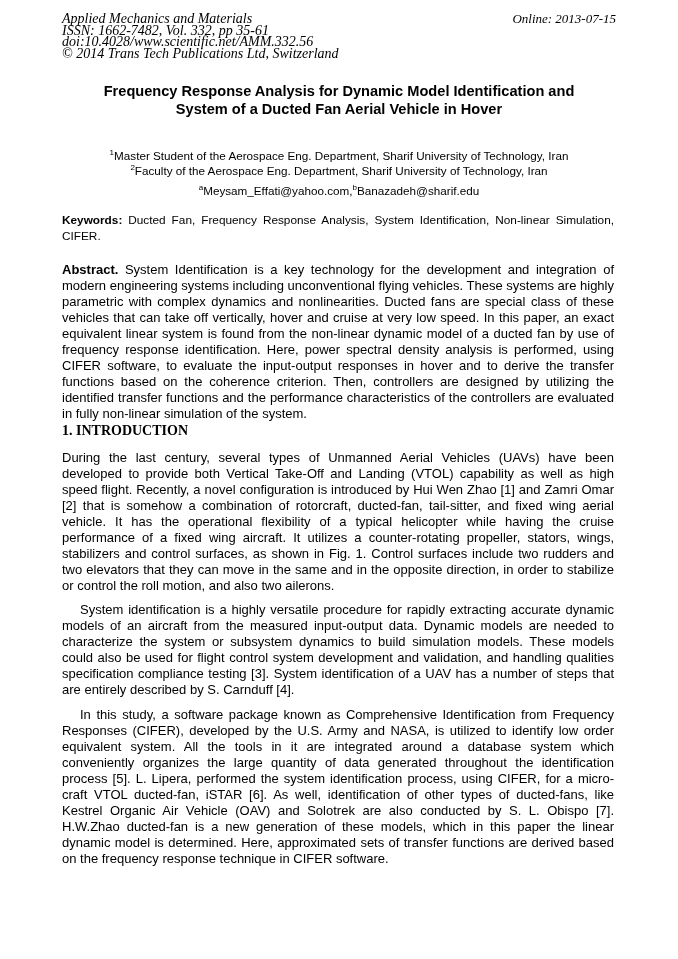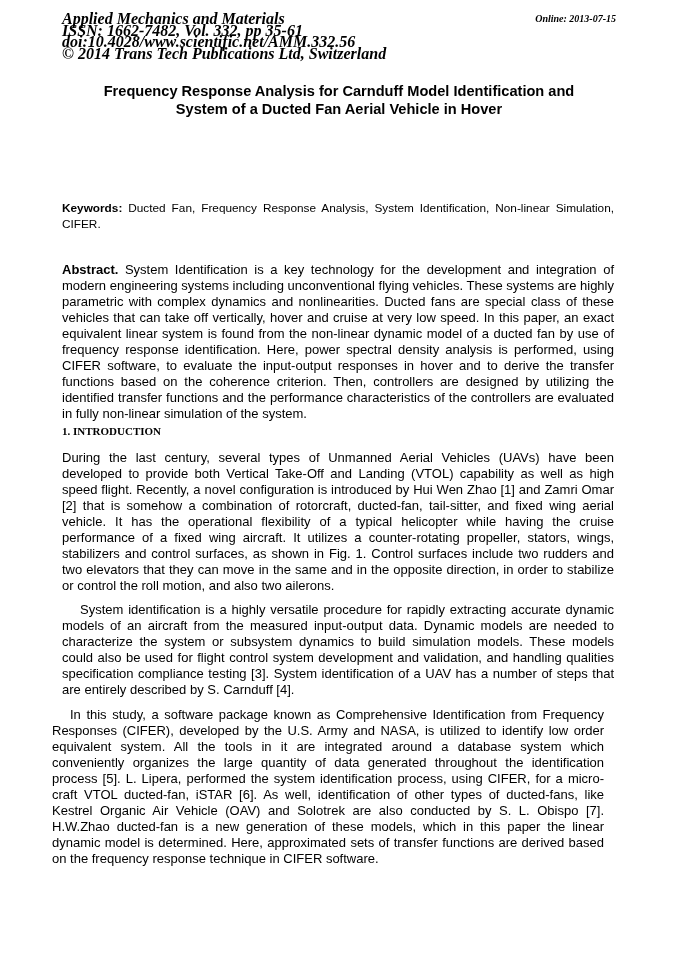--- a/index.html
+++ b/index.html
@@ -1,55 +1,62 @@
 <!DOCTYPE html>
 <html><head>
 <meta charset="utf-8">
 <style>
   html, body { margin: 0; padding: 0; background: #ffffff; }
   body { width: 678px; height: 959px; position: relative; overflow: hidden; color: #000; }
   .page { position: absolute; left: 0; top: 0; width: 678px; height: 959px; }
-  .meta { position: absolute; left: 62px; top: 13px; font-family: "Liberation Serif", serif; font-style: italic; font-size: 16px; line-height: 11.6px; font-weight: bold; }
-  .online { position: absolute; right: 62px; top: 13px; font-family: "Liberation Serif", serif; font-style: italic; font-size: 10px; line-height: 11.6px; font-weight: bold; }
+  .meta { position: absolute; left: 62px; top: 13px; font-family: "Liberation Serif", serif; font-style: italic; font-size: 14px; line-height: 11.6px; }
+  .online { position: absolute; right: 62px; top: 13px; font-family: "Liberation Serif", serif; font-style: italic; font-size: 13px; line-height: 11.6px; }
   .title { position: absolute; left: 62px; width: 554px; top: 82px; text-align: center; font-family: "Liberation Sans", sans-serif; font-weight: bold; font-size: 14.6px; line-height: 18px; }
   .authors { position: absolute; left: 62px; width: 554px; top: 121px; text-align: center; font-family: "Liberation Sans", sans-serif; font-size: 14.6px; line-height: 18px; }
   .authors sup, .aff sup, .emails sup { font-size: 8px; vertical-align: super; line-height: 0; }
   .aff { position: absolute; left: 62px; width: 554px; top: 149px; text-align: center; font-family: "Liberation Sans", sans-serif; font-size: 11.7px; line-height: 14.5px; }
   .emails { position: absolute; left: 62px; width: 554px; top: 184px; text-align: center; font-family: "Liberation Sans", sans-serif; font-size: 11.7px; line-height: 14.5px; }
-  .keywords { position: absolute; left: 62px; width: 552px; top: 200px; font-family: "Liberation Sans", sans-serif; font-size: 11.8px; line-height: 16px; text-align: justify; }
+  .keywords { position: absolute; left: 62px; width: 552px; top: 212px; font-family: "Liberation Sans", sans-serif; font-size: 11.8px; line-height: 16px; text-align: justify; }
   .keywords b { font-weight: bold; }
   .body-text { font-family: Liberation Sans, sans-serif; font-size: 13px; line-height: 16px; text-align: justify; }
   .abstract { position: absolute; left: 62px; width: 552px; top: 262px; }
-  .section-heading { position: absolute; left: 62px; top: 423px; font-family: "Liberation Serif", serif; font-weight: bold; font-size: 11px; line-height: 16px; }
+  .section-heading { position: absolute; left: 62px; top: 423px; font-family: "Liberation Serif", serif; font-weight: bold; font-size: 14px; line-height: 16px; }
   .para1 { position: absolute; left: 62px; width: 552px; top: 450px; }
   .para2 { position: absolute; left: 62px; width: 552px; top: 602px; text-indent: 18px; }
-  .para3 { position: absolute; left: 52px; width: 552px; top: 707px; text-indent: 18px; }
+  .para3 { position: absolute; left: 62px; width: 552px; top: 707px; text-indent: 18px; }
   .abstract b { font-weight: bold; }
 </style>
 </head>
 <body>
 
 <div class="page">
 
   <div class="meta">
     <div>Applied Mechanics and Materials</div>
     <div>ISSN: 1662-7482, Vol. 332, pp 35-61</div>
     <div>doi:10.4028/www.scientific.net/AMM.332.56</div>
     <div>© 2014 Trans Tech Publications Ltd, Switzerland</div>
   </div>
 
   <div class="online">Online: 2013-07-15</div>
 
   <div class="title">
-    <div>Frequency Response Analysis for Carnduff Model Identification and</div>
+    <div>Frequency Response Analysis for Dynamic Model Identification and</div>
     <div>System of a Ducted Fan Aerial Vehicle in Hover</div>
   </div>
 
 
+  <div class="aff">
+    <div><sup>1</sup><span>Master Student of the Aerospace Eng. Department, Sharif University of Technology, Iran</span></div>
+    <div><sup>2</sup><span>Faculty of the Aerospace Eng. Department, Sharif University of Technology, Iran</span></div>
+  </div>
 
+  <div class="emails">
+    <sup>a</sup><span>Meysam_Effati@yahoo.com,</span><sup>b</sup><span>Banazadeh@sharif.edu</span>
+  </div>
 
   <div class="keywords">
     <b>Keywords:</b><span> Ducted Fan, Frequency Response Analysis, System Identification, Non-linear Simulation, CIFER.</span>
   </div>
 
   <div class="abstract body-text">
     <b>Abstract.</b><span> System Identification is a key technology for the development and integration of modern engineering systems including unconventional flying vehicles. These systems are highly parametric with complex dynamics and nonlinearities. Ducted fans are special class of these vehicles that can take off vertically, hover and cruise at very low speed. In this paper, an exact equivalent linear system is found from the non-linear dynamic model of a ducted fan by use of frequency response identification. Here, power spectral density analysis is performed, using CIFER software, to evaluate the input-output responses in hover and to derive the transfer functions based on the coherence criterion. Then, controllers are designed by utilizing the identified transfer functions and the performance characteristics of the controllers are evaluated in fully non-linear simulation of the system.</span>
   </div>
 
   <div class="section-heading">1. INTRODUCTION</div>

